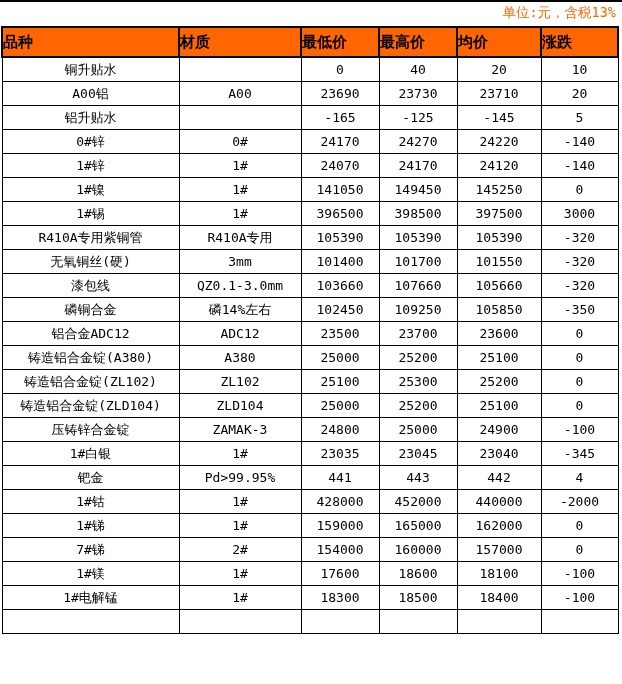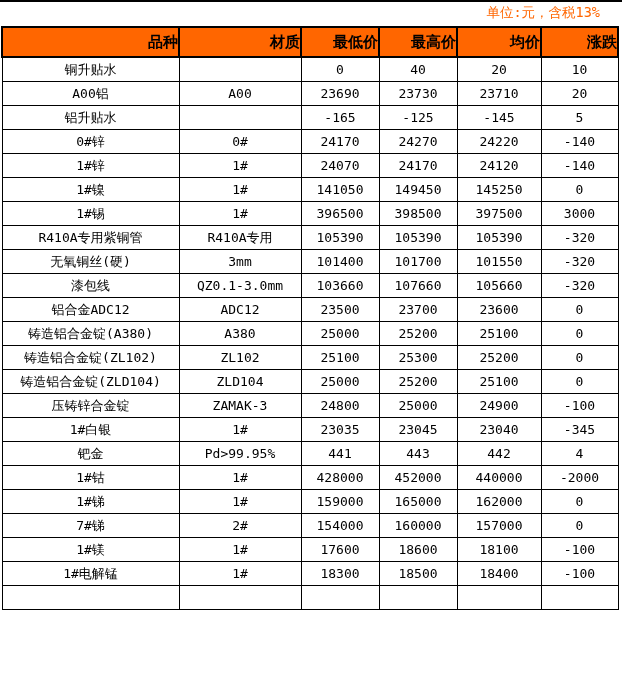--- a/index.html
+++ b/index.html
@@ -16,42 +16,42 @@
   }
   .top-rule {
     position: absolute;
     top: 0; left: 0;
     width: 622px; height: 2px;
     background: #000;
   }
   .unit-label {
     position: absolute;
     top: 3px;
-    right: 22px;
+    right: 6px;
     font-size: 13.5px;
     line-height: 18px;
     color: #FF6600;
     white-space: nowrap;
   }
   table.price-table {
     position: absolute;
     top: 26px;
     left: 1px;
     width: 616px;
     border-collapse: collapse;
     table-layout: fixed;
   }
   table.price-table th {
     background: #FF6600;
     border: 2px solid #000;
     height: 28px;
     font-size: 15px;
     font-weight: bold;
     color: #000;
-    text-align: right;
+    text-align: left;
     vertical-align: middle;
     padding: 0;
     font-family: "DejaVu Sans", "Liberation Sans", sans-serif;
   }
   table.price-table td {
     border: 1px solid #000;
     height: 23px;
     font-size: 13px;
     color: #000;
     text-align: center;
@@ -165,20 +165,28 @@
       </tr>
       <tr data-name="table-row">
         <td data-name="cell-variety">漆包线</td>
         <td data-name="cell-material">QZ0.1-3.0mm</td>
         <td data-name="cell-low">103660</td>
         <td data-name="cell-high">107660</td>
         <td data-name="cell-avg">105660</td>
         <td data-name="cell-change">-320</td>
       </tr>
       <tr data-name="table-row">
+        <td data-name="cell-variety">磷铜合金</td>
+        <td data-name="cell-material">磷14%左右</td>
+        <td data-name="cell-low">102450</td>
+        <td data-name="cell-high">109250</td>
+        <td data-name="cell-avg">105850</td>
+        <td data-name="cell-change">-350</td>
+      </tr>
+      <tr data-name="table-row">
         <td data-name="cell-variety">铝合金ADC12</td>
         <td data-name="cell-material">ADC12</td>
         <td data-name="cell-low">23500</td>
         <td data-name="cell-high">23700</td>
         <td data-name="cell-avg">23600</td>
         <td data-name="cell-change">0</td>
       </tr>
       <tr data-name="table-row">
         <td data-name="cell-variety">铸造铝合金锭(A380)</td>
         <td data-name="cell-material">A380</td>

